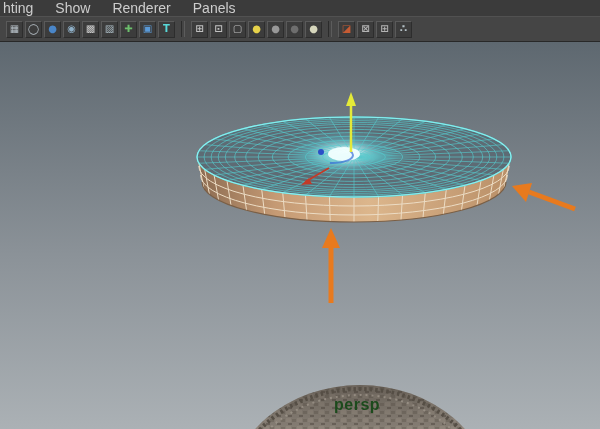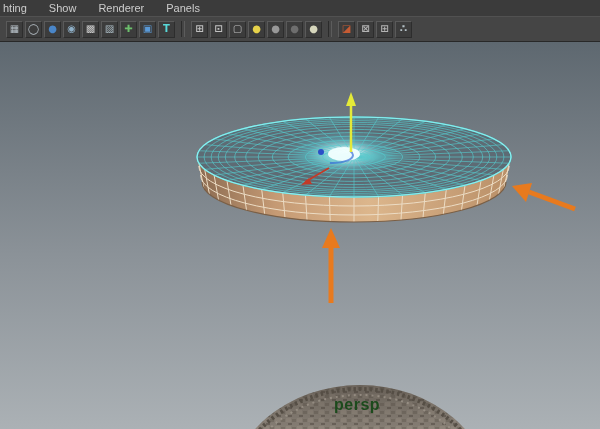--- a/index.html
+++ b/index.html
@@ -1,19 +1,19 @@
 <!DOCTYPE html>
 <html style="--orange: #e87a1e; --manip: #e4ea38; --axred: #c23a28; --axblue: #2a50c8;"><head>
 <meta charset="utf-8">
 <style>
   html,body{margin:0;padding:0;background:#2a2a2a;}
   .app{position:relative;width:600px;height:429px;overflow:hidden;
        font-family:"Liberation Sans",sans-serif;background:#3a3a3a;}
   .menubar{height:16px;background:#3b3b3b;display:flex;align-items:center;
-           gap:22px;padding-left:3px;font-size:11px;color:#cdcdcd;}
+           gap:22px;padding-left:3px;font-size:14px;color:#cdcdcd;}
   .menubar .mi{cursor:default;white-space:nowrap;}
   .toolbar{height:24px;background:#454545;border-top:1px solid #515151;
            border-bottom:1px solid #282828;display:flex;align-items:center;padding-left:6px;}
   #toolbar-icons{display:flex;align-items:center;gap:2px;}
   .tb-btn{width:17px;height:17px;padding:0;margin:0;background:#3c3c3c;
           border:1px solid;border-color:#5a5a5a #2d2d2d #2d2d2d #5a5a5a;
           display:flex;align-items:center;justify-content:center;
           font-size:10px;line-height:1;cursor:pointer;
           font-family:"DejaVu Sans",sans-serif;font-weight:bold;}
   .tb-sep{width:2px;height:16px;border-left:1px solid #2b2b2b;

